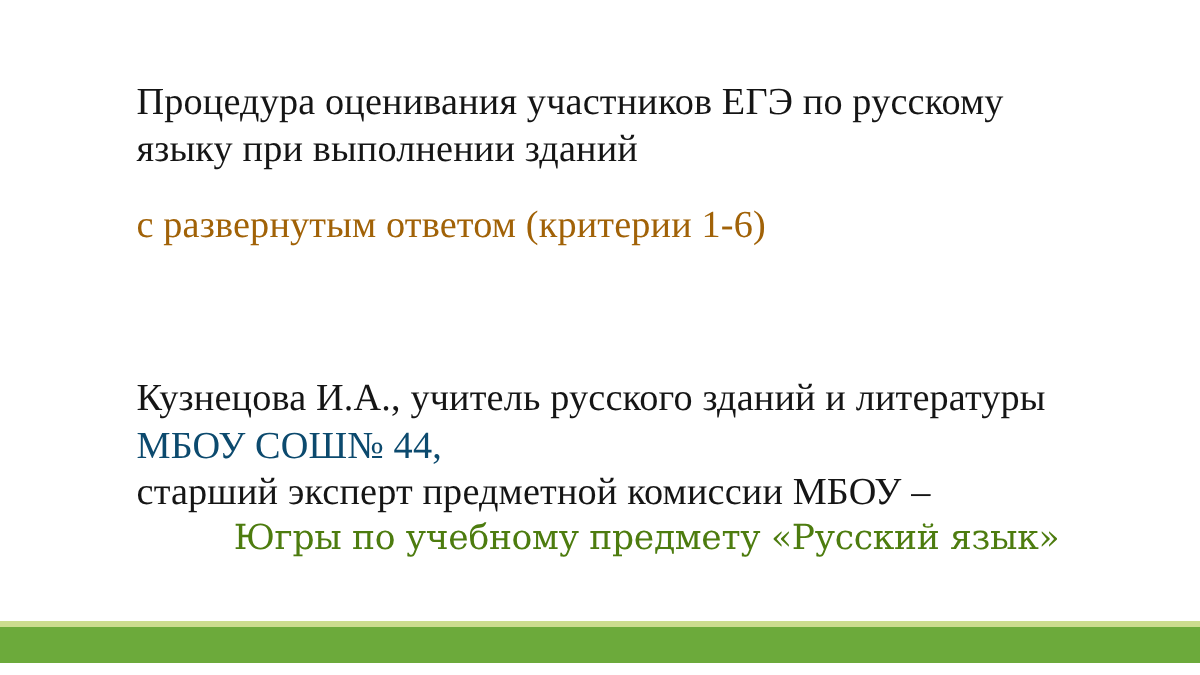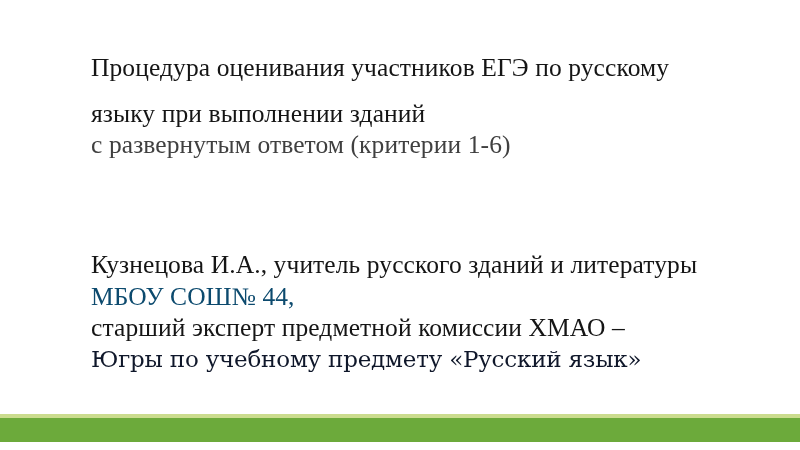--- a/index.html
+++ b/index.html
@@ -71,27 +71,27 @@
     height: 32px;
   }
 </style>
 </head>
 <body>
 
 <div id="slide" style="background: rgb(255, 255, 255);">
 
   <div id="title-block">
     <div class="line" style="color: rgb(21, 21, 21);">Процедура оценивания участников ЕГЭ по русскому</div>
-    <div class="line" style="color: rgb(21, 21, 21); margin-top: 15px;">языку при выполнении зданий</div>
-    <div class="line" style="color: #404040;">с развернутым ответом (критерии 1-6)</div>
+    <div class="line" style="color: rgb(21, 21, 21);">языку при выполнении зданий</div>
+    <div class="line" style="color: #a16207; margin-top: 20px;">с развернутым ответом (критерии 1-6)</div>
   </div>
 
   <div id="subtitle-block">
     <div class="line" style="color: rgb(21, 21, 21);">Кузнецова И.А., учитель русского зданий и литературы</div>
     <div class="line" style="color: #0c4a6e; font-family: Liberation Serif, serif;">МБОУ СОШ№ 44,</div>
-    <div class="line" style="color: rgb(21, 21, 21);">старший эксперт предметной комиссии ХМАО –</div>
-    <div class="line alt" style="color: #0f172a;">Югры по учебному предмету «Русский язык»</div>
+    <div class="line" style="color: rgb(21, 21, 21);">старший эксперт предметной комиссии МБОУ –</div>
+    <div class="line alt" style="color: #4d7c0f; text-align: center;">Югры по учебному предмету «Русский язык»</div>
   </div>
 
   <div id="band-light" style="background: rgb(203, 220, 142);"></div>
   <div id="band-main" style="background: rgb(108, 170, 59);"></div>
 
 </div>
 
 </body></html>

